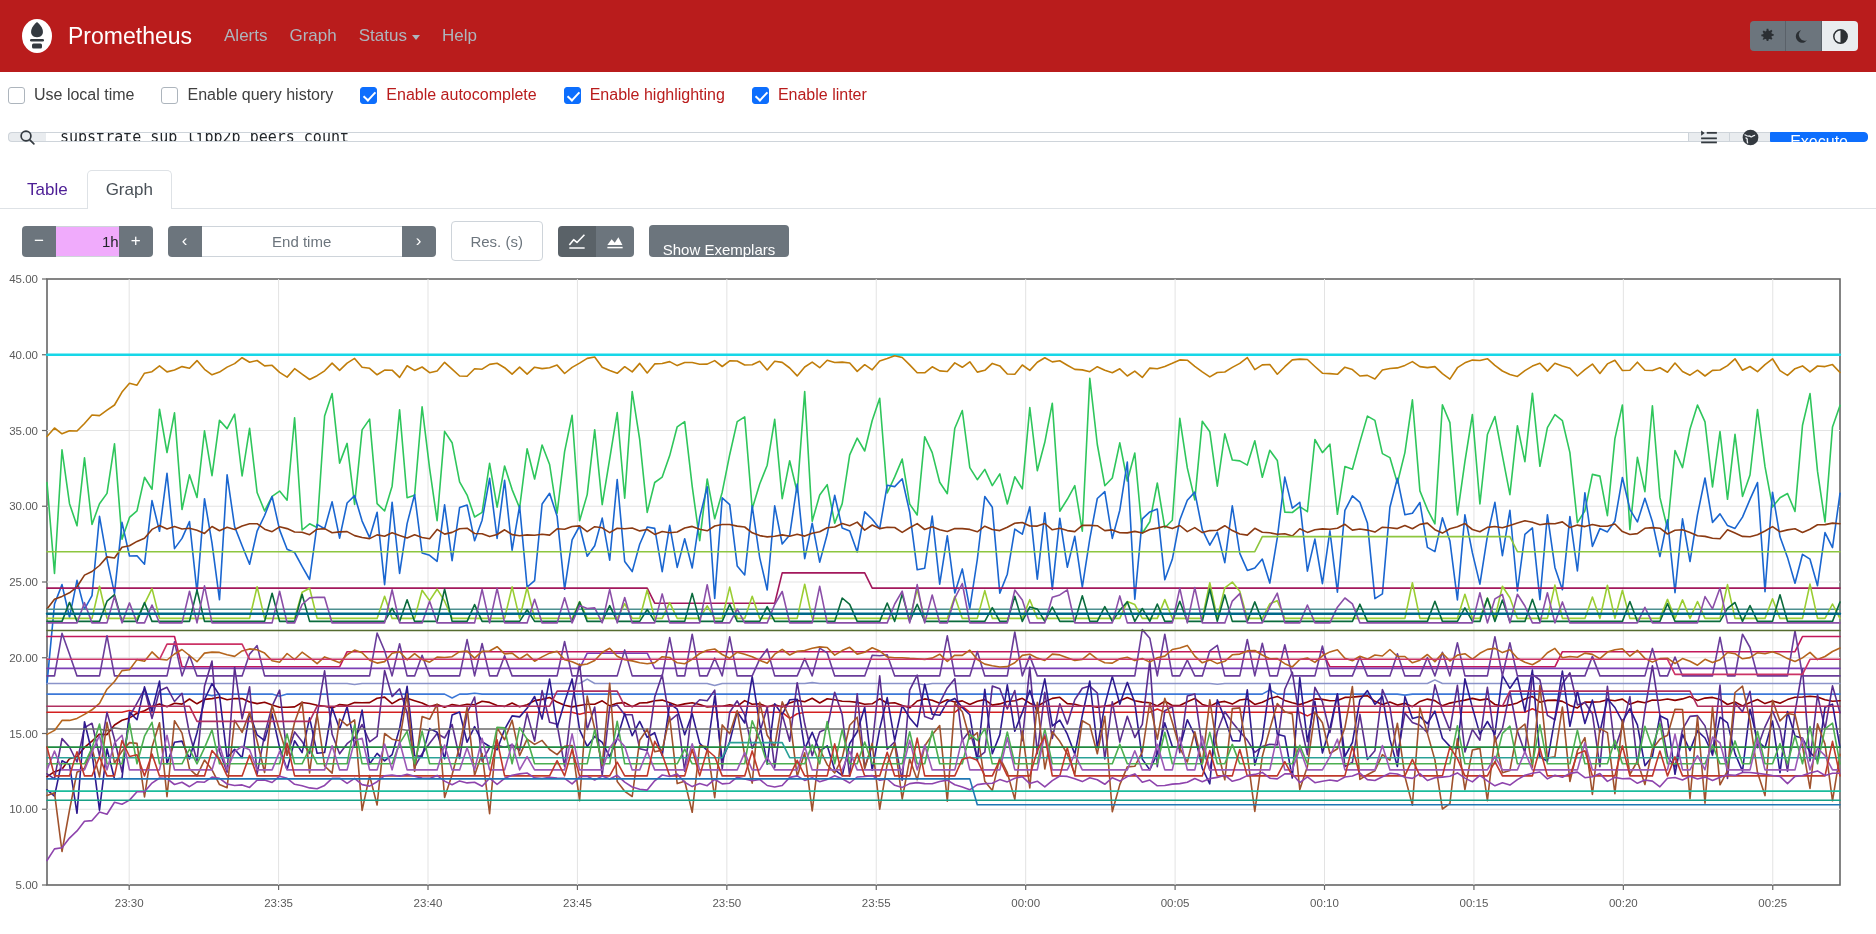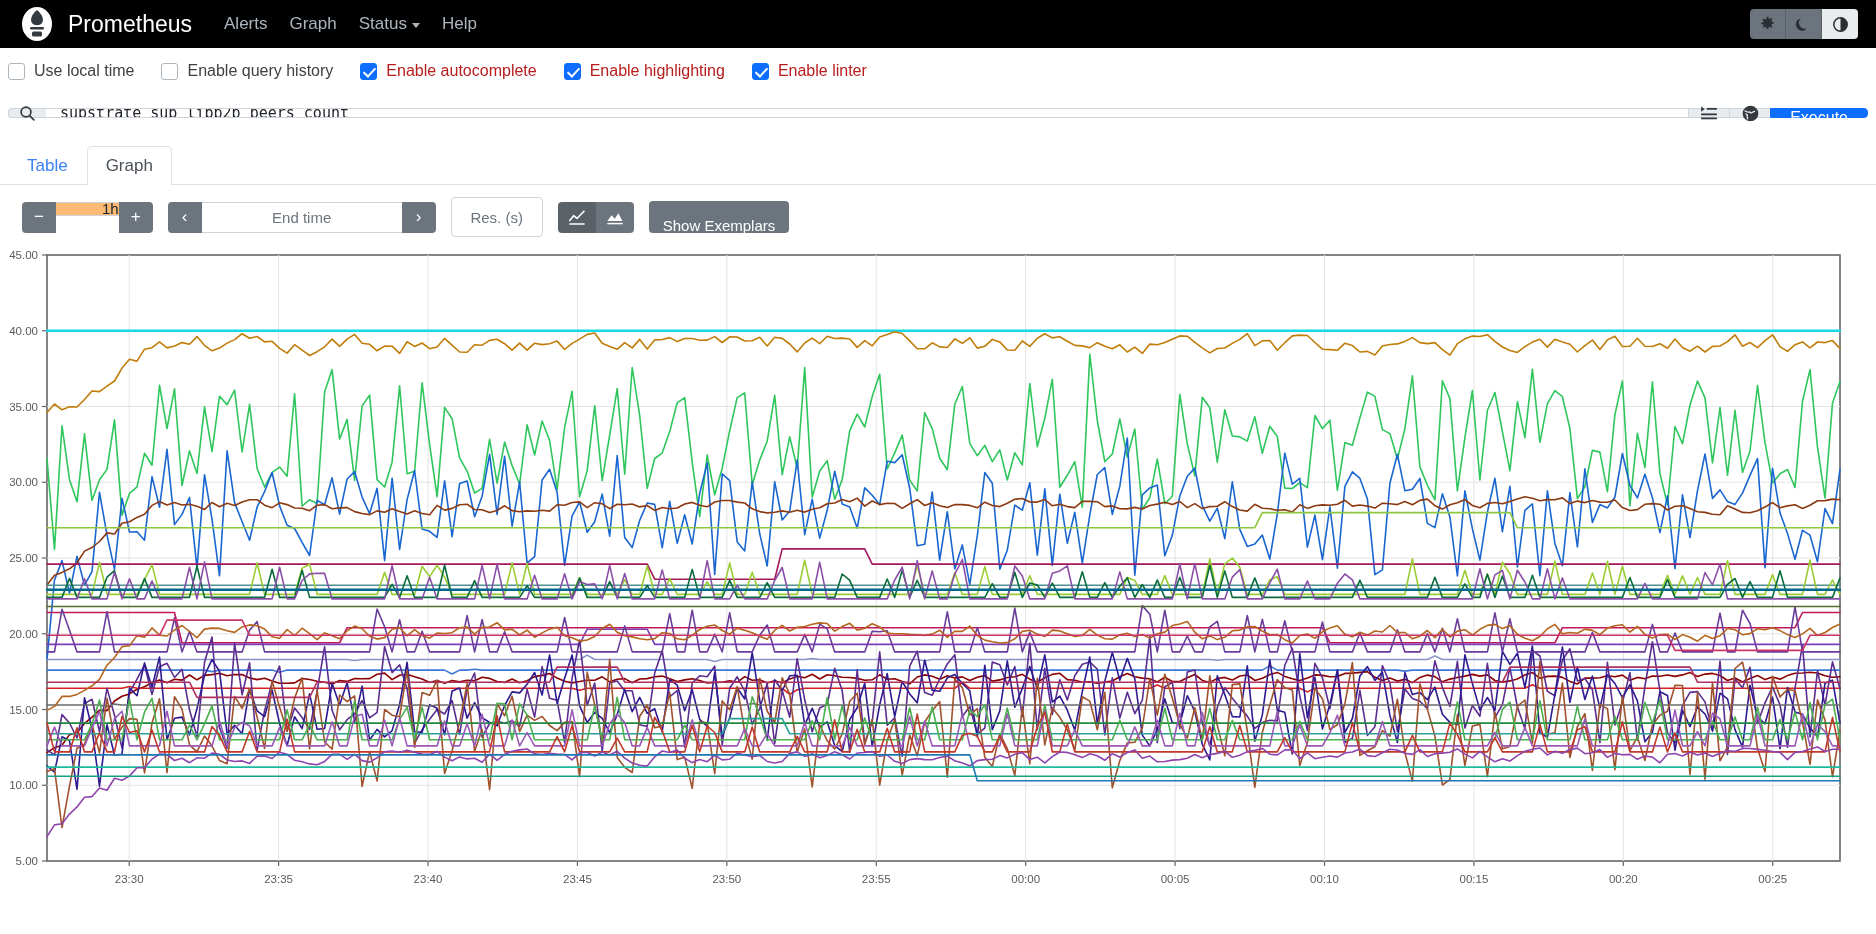--- a/index.html
+++ b/index.html
@@ -8,21 +8,21 @@
     width:1876px; height:934px;
     background:#fff;
     font-family:"Liberation Sans", sans-serif;
     font-size:15px;
     color:#212529;
     overflow:hidden;
   }
 
   
   .navbar {
-    height:48px; background:#000000; display:flex; align-items:center;
+    height:72px; background:#b91c1c; display:flex; align-items:center;
     padding:0 18px; position:relative;
   }
   .brand-logo { width:38px; height:38px; margin-right:12px; flex:0 0 auto; }
   .brand-name { color:#fff; font-size:23px; margin-right:32px; white-space:nowrap; }
   .nav-links { display:flex; align-items:flex-end; gap:22px; }
   .nav-link {
     color:#adb5bd; font-size:17px; text-decoration:none; cursor:pointer;
     display:flex; align-items:center; gap:5px; white-space:nowrap;
   }
   .caret {
@@ -80,43 +80,43 @@
     font-size:16px; padding:0 19px; cursor:pointer; white-space:nowrap;
   }
 
   
   .tabs-row {
     display:flex; align-items:flex-end; justify-content:space-between;
     padding:12px 8px 0 8px; border-bottom:1px solid #dee2e6; position:relative;
   }
   .tabs { display:flex; align-items:flex-end; gap:0; }
   .tab {
-    padding:9px 18px; font-size:17px; color:#3b82f6; cursor:pointer;
+    padding:9px 18px; font-size:17px; color:#4c1d95; cursor:pointer;
     border:1px solid transparent; border-bottom:none; margin-bottom:-1px;
     border-radius:5px 5px 0 0; background:transparent;
   }
   .tab.active {
     color:#495057; background:#fff; border-color:#dee2e6 #dee2e6 #fff;
   }
   .stats { display:flex; gap:18px; font-size:13px; color:#6c757d; padding-bottom:10px; white-space:nowrap; }
 
   
   .controls {
     display:flex; align-items:center; gap:15px; padding:12px 8px 8px 22px;
   }
   .btn-group { display:flex; border-radius:4px; overflow:hidden; }
   .gbtn {
     background:#6c757d; color:#fff; border:none; height:31px; min-width:34px;
     display:flex; align-items:center; justify-content:center; cursor:pointer;
     font-size:17px; padding:0 10px;
   }
   .gbtn.dark { background:#5a6268; }
   .range-val {
-    background:#fdba74; border:1px solid #ced4da; border-left:none; border-right:none;
-    height:14px; min-width:45px; display:flex; align-items:center; justify-content:center;
+    background:#f0abfc; border:1px solid #ced4da; border-left:none; border-right:none;
+    height:31px; min-width:45px; display:flex; align-items:center; justify-content:center;
     font-size:15px; color:#212529;padding-left:46px;
   }
   .endtime-field {
     background:#fff; border:1px solid #ced4da; border-left:none; border-right:none;
     height:31px; width:200px; display:flex; align-items:center; justify-content:center;
     font-size:15px; color:#6c757d; cursor:text;text-align:center;
   }
   .res-field {
     background:#fff; border:1px solid #ced4da; border-radius:4px;
     height:40px; width:92px; display:flex; align-items:center; justify-content:center;

